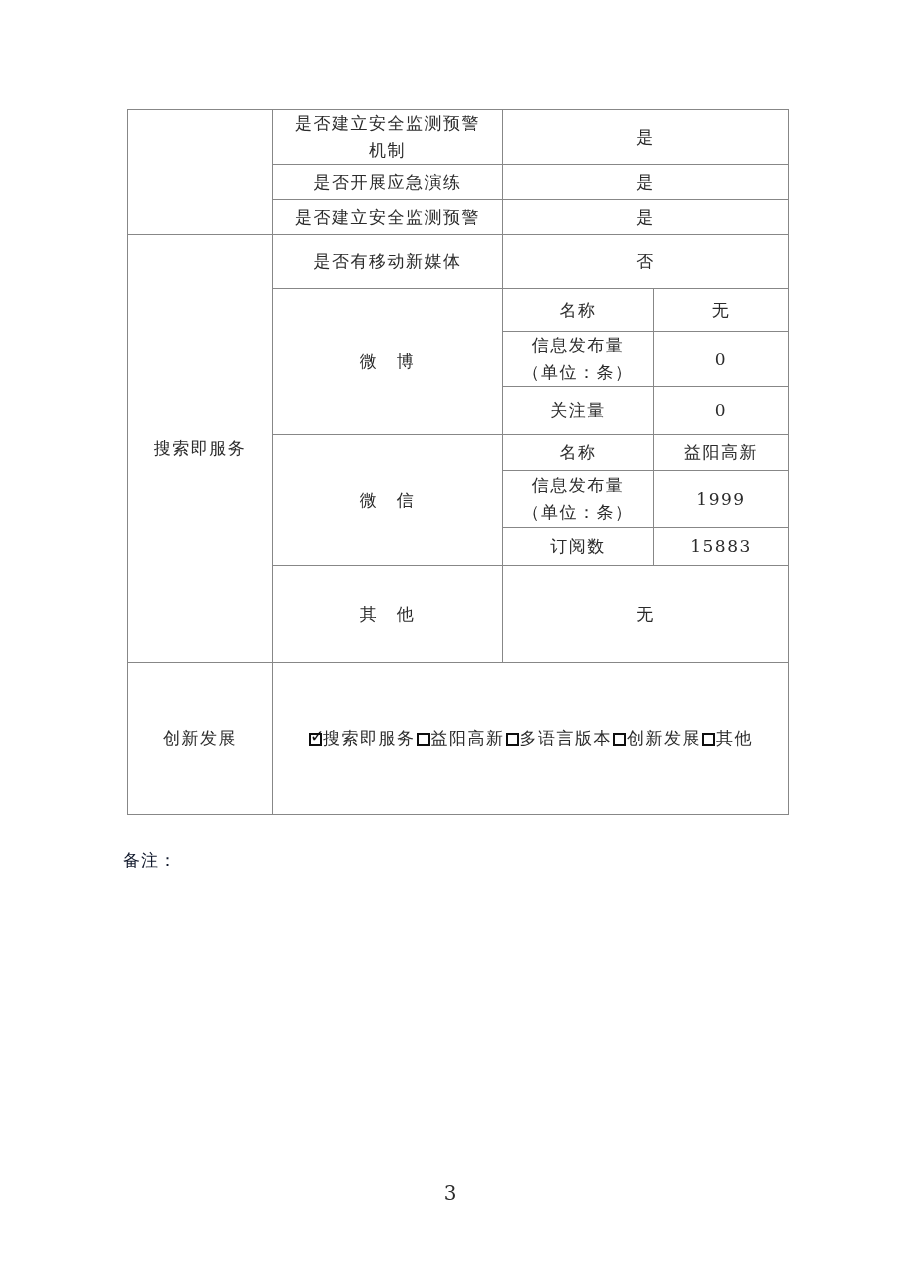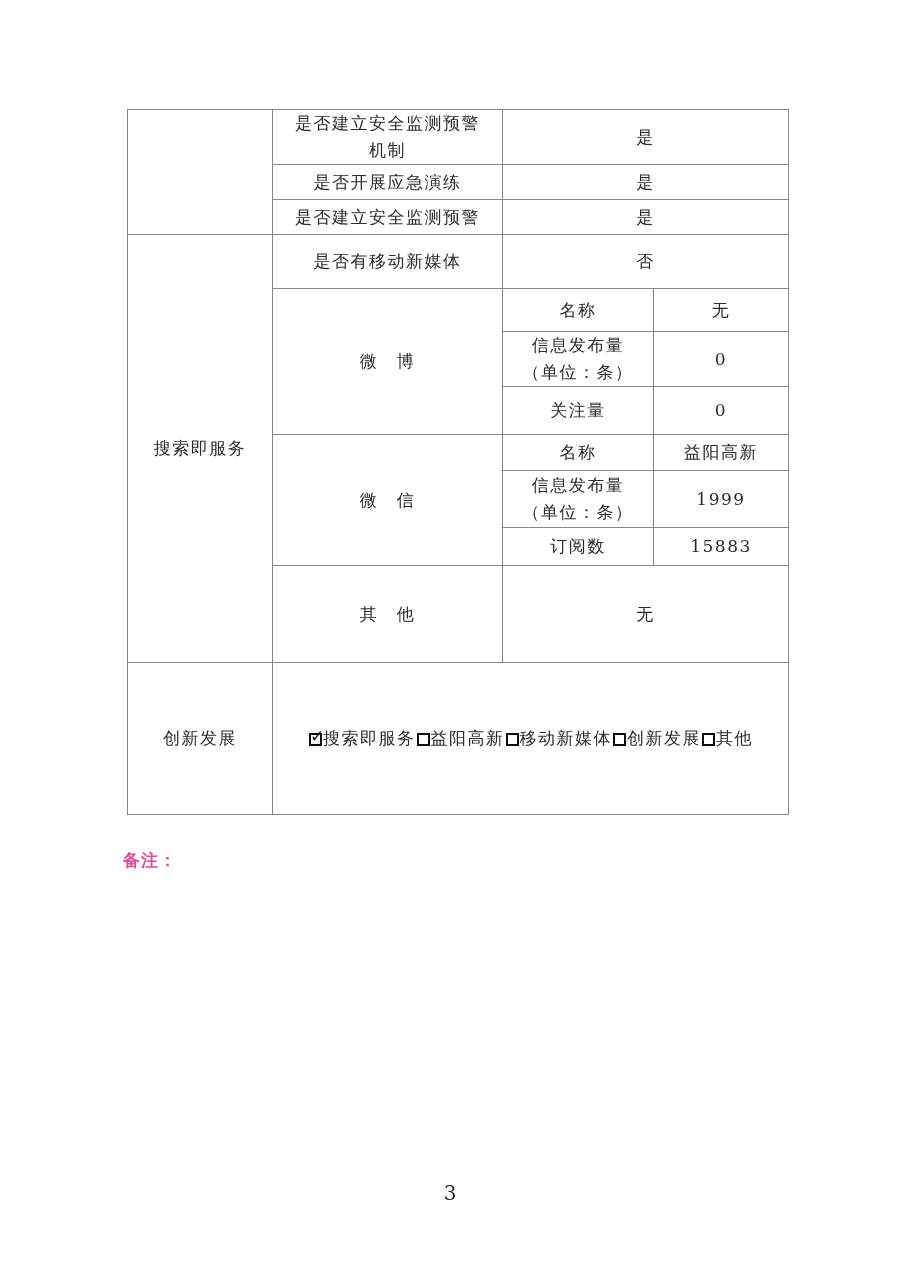--- a/index.html
+++ b/index.html
@@ -65,24 +65,24 @@
     font-size: 17px;
     font-weight: bold;
     color: #0e0e0e;
     font-family: "DejaVu Sans", sans-serif;
   }
   .remarks {
     position: absolute;
     left: 123px;
     top: 849px;
     font-family: "DejaVu Sans", "Liberation Sans", sans-serif;
-    font-weight: 700;
+    font-weight: 400;
     font-size: 17px;
     letter-spacing: 1px;
-    color: #ec4899;
+    color: #0f172a;
   }
   .page-number {
     position: absolute;
     left: 0;
     top: 1181px;
     width: 100%;
     text-align: center;
     font-size: 20px;
     color: #2b2b2b;
   }
@@ -151,21 +151,21 @@
         <td>15883</td>
       </tr>
 
       <tr style="height:97px">
         <td>其　他</td>
         <td colspan="2">无</td>
       </tr>
 
       <tr style="height:152px">
         <td>创新发展</td>
-        <td class="checkbox-cell" colspan="3"><span class="opt"><span class="cbx checked"></span><span>搜索即服务</span></span><span class="opt"><span class="cbx"></span><span>益阳高新</span></span><span class="opt"><span class="cbx"></span><span>移动新媒体</span></span><span class="opt"><span class="cbx"></span><span>创新发展</span></span><span class="opt"><span class="cbx"></span><span>其他</span></span></td>
+        <td class="checkbox-cell" colspan="3"><span class="opt"><span class="cbx checked"></span><span>搜索即服务</span></span><span class="opt"><span class="cbx"></span><span>益阳高新</span></span><span class="opt"><span class="cbx"></span><span>多语言版本</span></span><span class="opt"><span class="cbx"></span><span>创新发展</span></span><span class="opt"><span class="cbx"></span><span>其他</span></span></td>
       </tr>
     </tbody>
   </table>
 
   <div class="remarks">备注：</div>
 
   <div class="page-number">3</div>
 
 </div>
 

